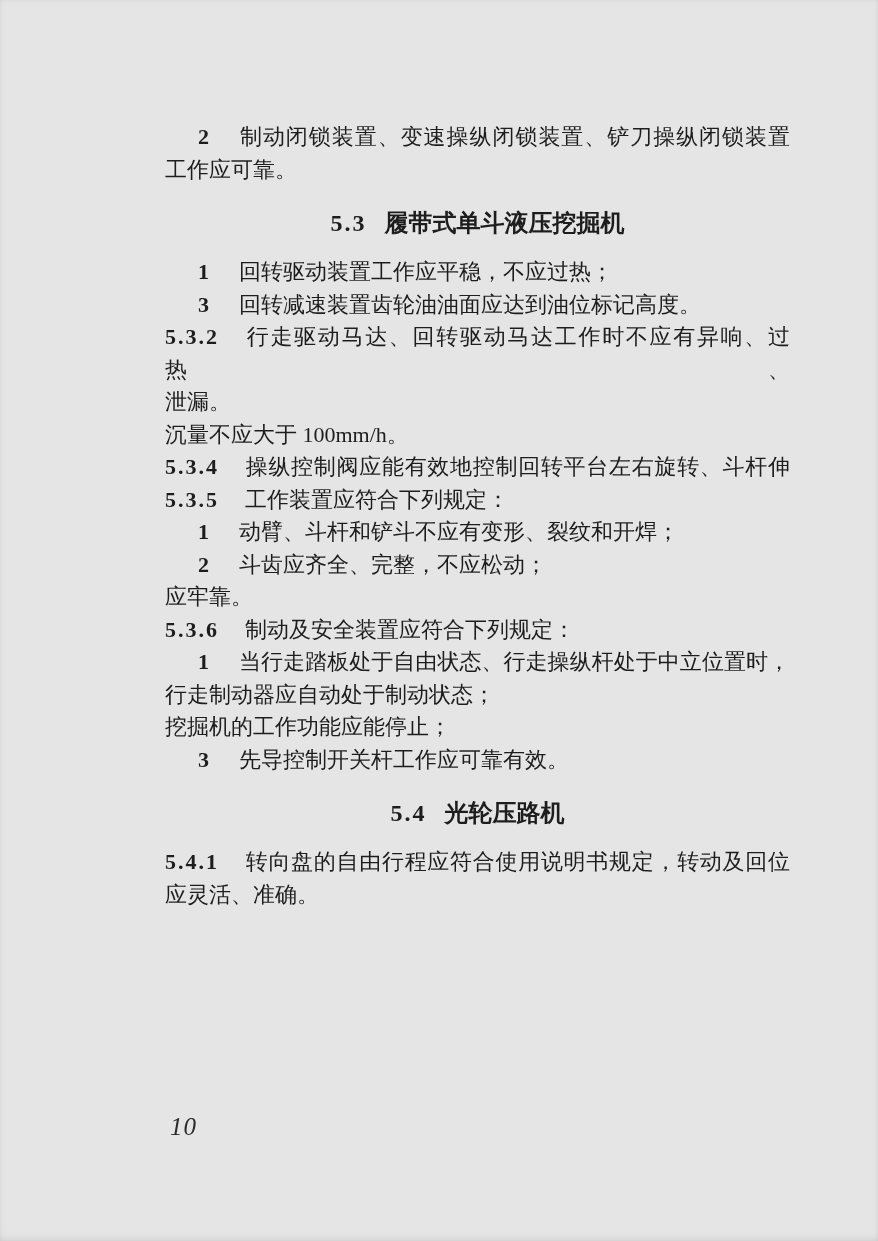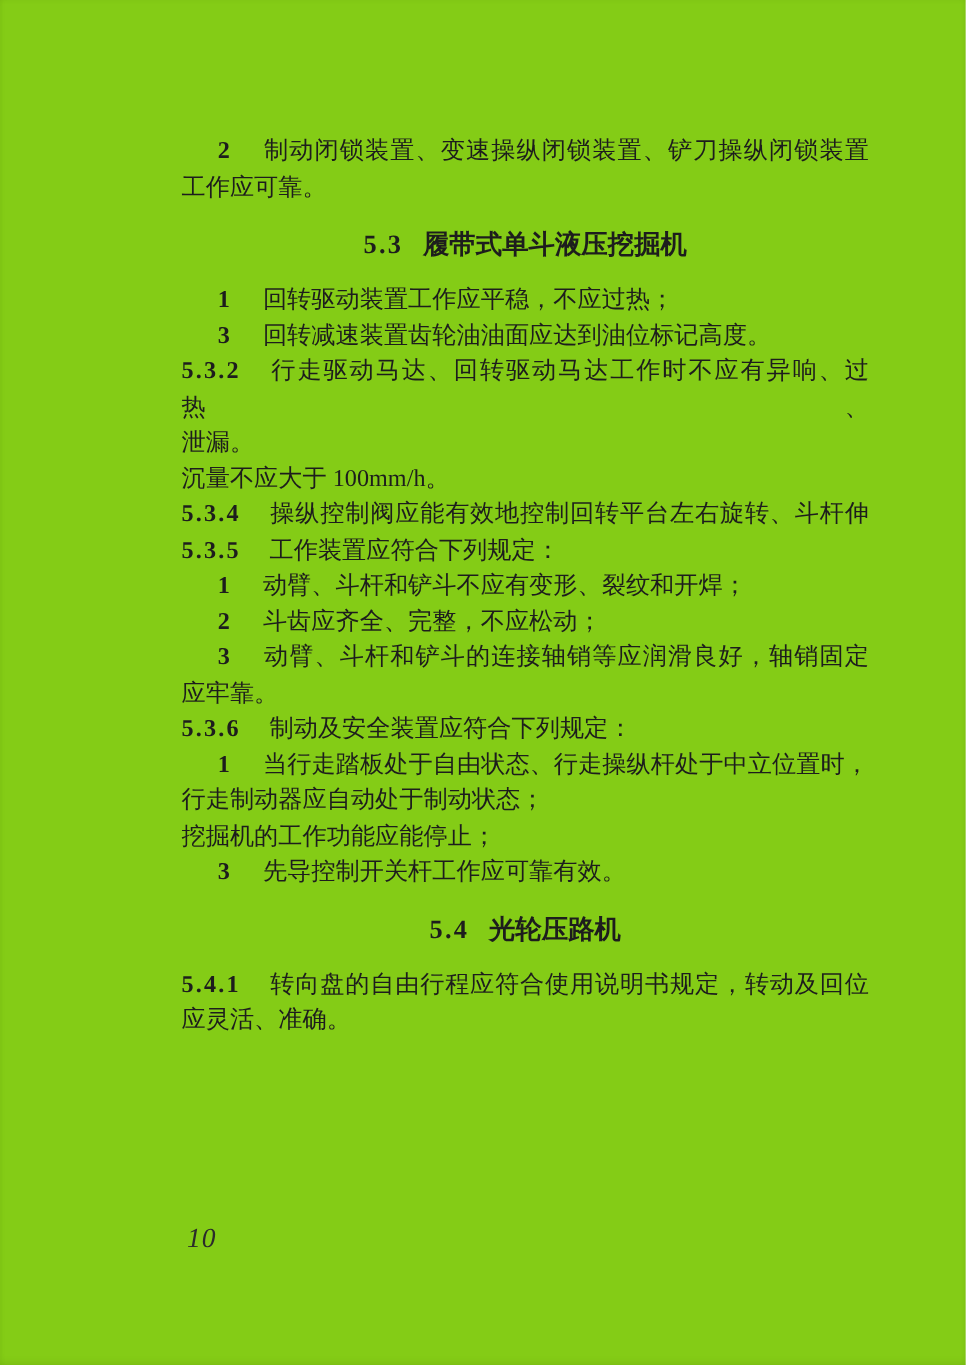--- a/index.html
+++ b/index.html
@@ -4,21 +4,21 @@
 <style>
   html, body {
     margin: 0;
     padding: 0;
     background: #ffffff;
   }
   .page {
     position: relative;
     width: 878px;
     height: 1241px;
-    background: #84cc16;
+    background: #e5e5e5;
     overflow: hidden;
     font-family: "Liberation Serif", "DejaVu Serif", serif;
     box-shadow:
       inset 0 -5px 8px -4px rgba(0,0,0,0.10),
       inset 4px 0 6px -4px rgba(0,0,0,0.05),
       inset -4px 0 6px -4px rgba(0,0,0,0.05),
       inset 0 4px 6px -4px rgba(0,0,0,0.04);
   }
   .content {
     position: absolute;
@@ -106,21 +106,20 @@
       <div class="para">
         <div class="line"><span class="clause-num">5.3.5</span><span>工作装置应符合下列规定：</span></div>
       </div>
       <div class="para">
         <div class="line item-first"><span class="item-num">1</span><span>动臂、斗杆和铲斗不应有变形、裂纹和开焊；</span></div>
       </div>
       <div class="para">
         <div class="line item-first"><span class="item-num">2</span><span>斗齿应齐全、完整，不应松动；</span></div>
       </div>
       <div class="para">
-        <div class="line full item-first"><span class="item-num">3</span><span>动臂、斗杆和铲斗的连接轴销等应润滑良好，轴销固定</span></div>
         <div class="line"><span>应牢靠。</span></div>
       </div>
       <div class="para">
         <div class="line"><span class="clause-num">5.3.6</span><span>制动及安全装置应符合下列规定：</span></div>
       </div>
       <div class="para">
         <div class="line full item-first"><span class="item-num">1</span><span>当行走踏板处于自由状态、行走操纵杆处于中立位置时，</span></div>
         <div class="line"><span>行走制动器应自动处于制动状态；</span></div>
       </div>
       <div class="para">

